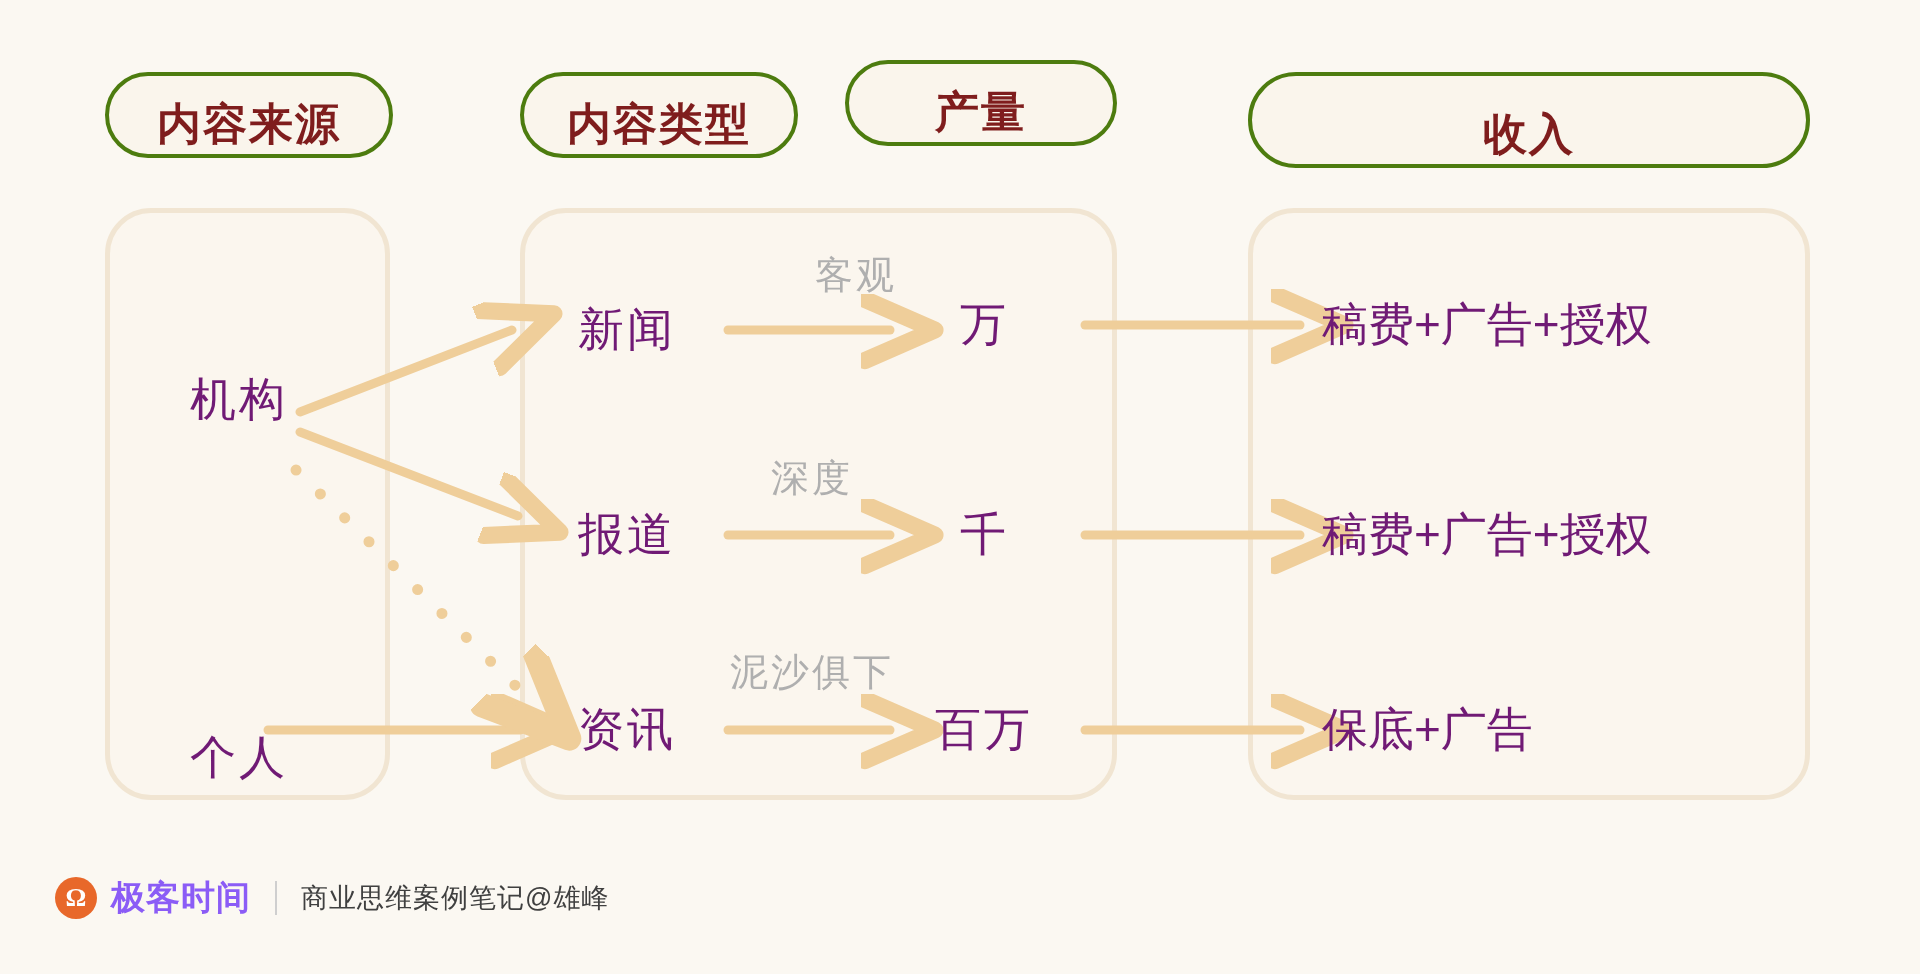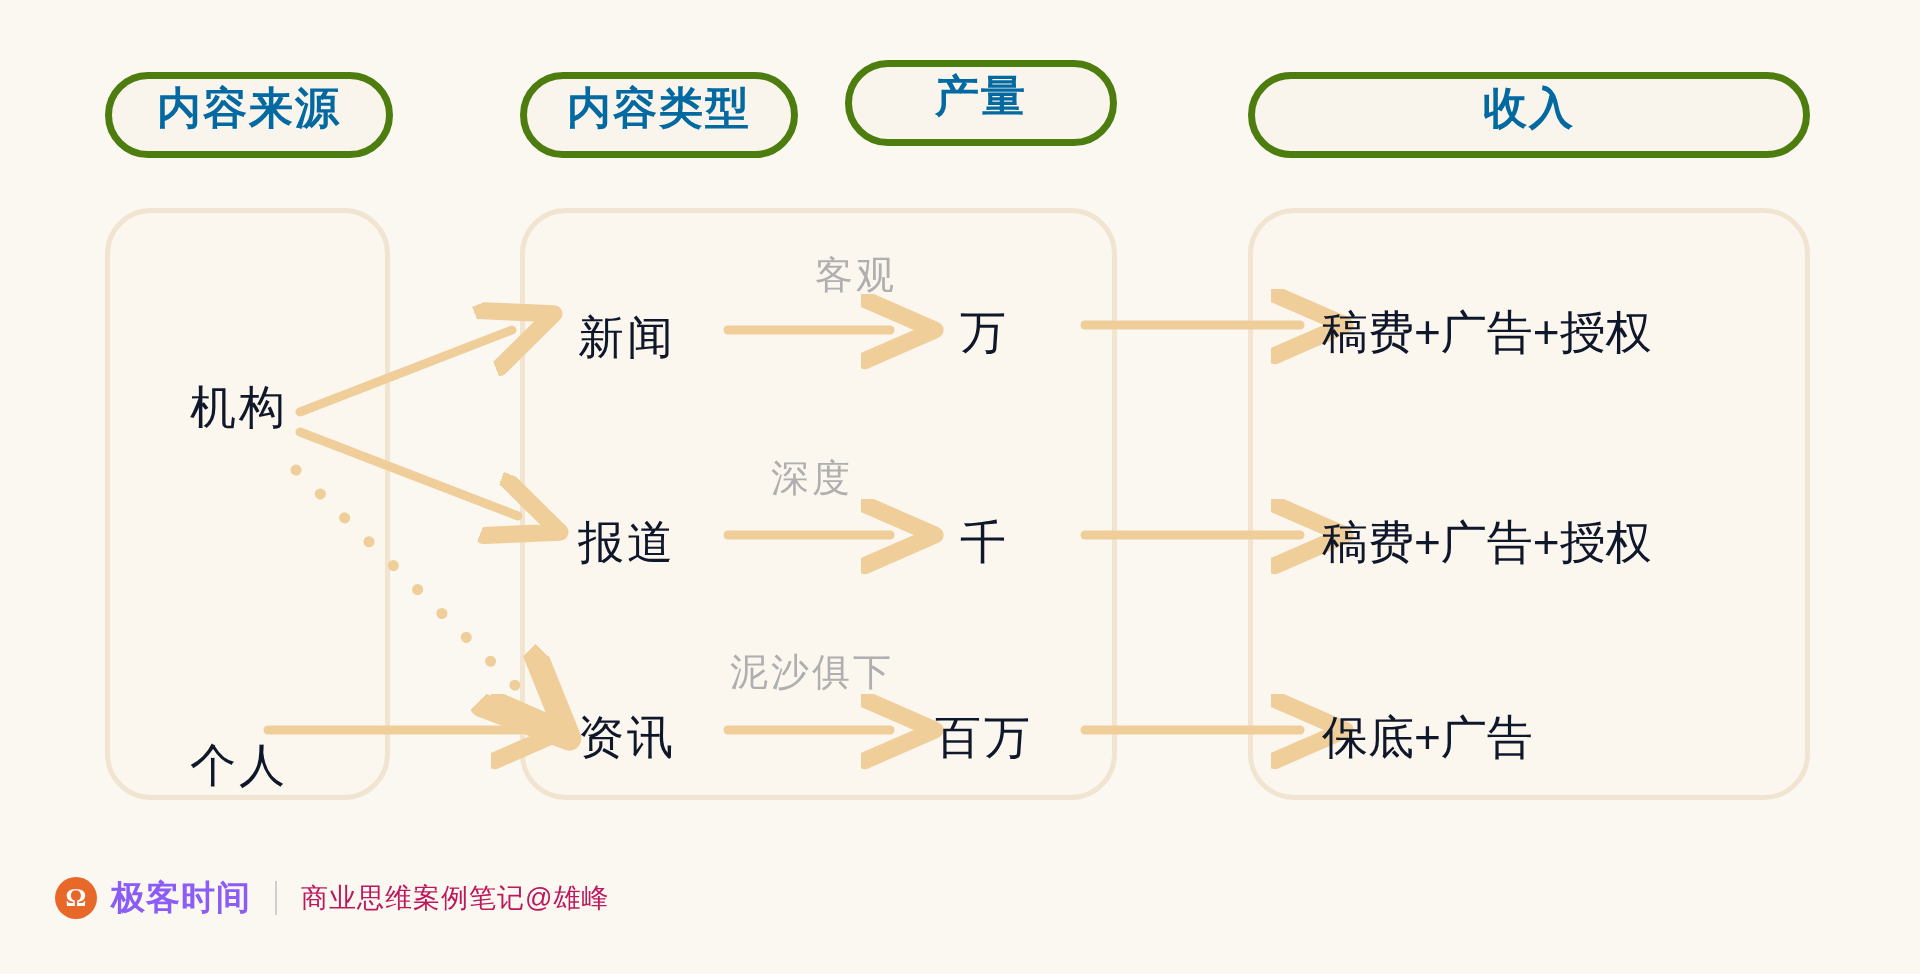--- a/index.html
+++ b/index.html
@@ -9,49 +9,48 @@
     font-family:"Liberation Sans","DejaVu Sans",sans-serif;
     overflow:hidden;
     position:relative;
   }
   #stage{position:absolute;left:0;top:0;width:1920px;height:974px;}
 
   
   .pill{
     position:absolute;
     background:#FAF5EC;
-    border:7px solid #4d7c0f;
+    border:4px solid #4d7c0f;
     border-radius:60px;
-    display:flex;align-items:flex-start;justify-content:center;
-    color:#0369a1;
+    display:flex;align-items:flex-end;justify-content:center;
+    color:#7f1d1d;
     font-weight:700;
     font-size:44px;
     letter-spacing:2px;
     box-sizing:border-box;
   }
 
   
   .card{
     position:absolute;
     background:#FBF6EE;
     border:5px solid #F1E5D2;
     border-radius:46px;
     box-sizing:border-box;
   }
 
   
   .node{
     position:absolute;
-    color:#0f172a;
+    color:#701a75;
     font-size:46px;
     font-weight:500;
     letter-spacing:3px;
     white-space:nowrap;
     transform:translateY(-50%);
-    margin-top:8px;
   }
   .node.income{font-size:46px;letter-spacing:0px;}
 
   
   .caption{
     position:absolute;
     color:#AFAFAF;
     font-size:38px;
     font-weight:400;
     letter-spacing:3px;
@@ -79,38 +78,38 @@
     color:#FFFFFF;font-size:26px;font-weight:700;line-height:1;
     font-family:"Liberation Serif",serif;
   }
   .logo-word{
     color:#8b5cf6;font-size:34px;font-weight:700;letter-spacing:1px;
   }
   .divider{
     width:2px;height:34px;background:#CFCFCF;margin:0 10px;
   }
   .byline{
-    color:#be185d;font-size:27px;letter-spacing:1px;
+    color:#404040;font-size:27px;letter-spacing:1px;
   }
 </style>
 </head>
 <body>
 
 <div id="stage">
 
   <div class="pill" style="left:105px;top:72px;width:288px;height:86px;">
     <span>内容来源</span>
   </div>
   <div class="pill" style="left:520px;top:72px;width:278px;height:86px;">
     <span>内容类型</span>
   </div>
   <div class="pill" style="left:845px;top:60px;width:272px;height:86px;">
     <span>产量</span>
   </div>
-  <div class="pill" style="left:1248px;top:72px;width:562px;height:86px;">
+  <div class="pill" style="left:1248px;top:72px;width:562px;height:96px;">
     <span>收入</span>
   </div>
 
   <div class="card" style="left:105px;top:208px;width:285px;height:592px;"></div>
   <div class="card" style="left:520px;top:208px;width:597px;height:592px;"></div>
   <div class="card" style="left:1248px;top:208px;width:562px;height:592px;"></div>
 
   <svg id="arrows" viewBox="0 0 1920 974" xmlns="http://www.w3.org/2000/svg">
     <defs>
       <marker id="ah" markerWidth="10" markerHeight="10" refX="3.2" refY="4" orient="auto" markerUnits="strokeWidth">

